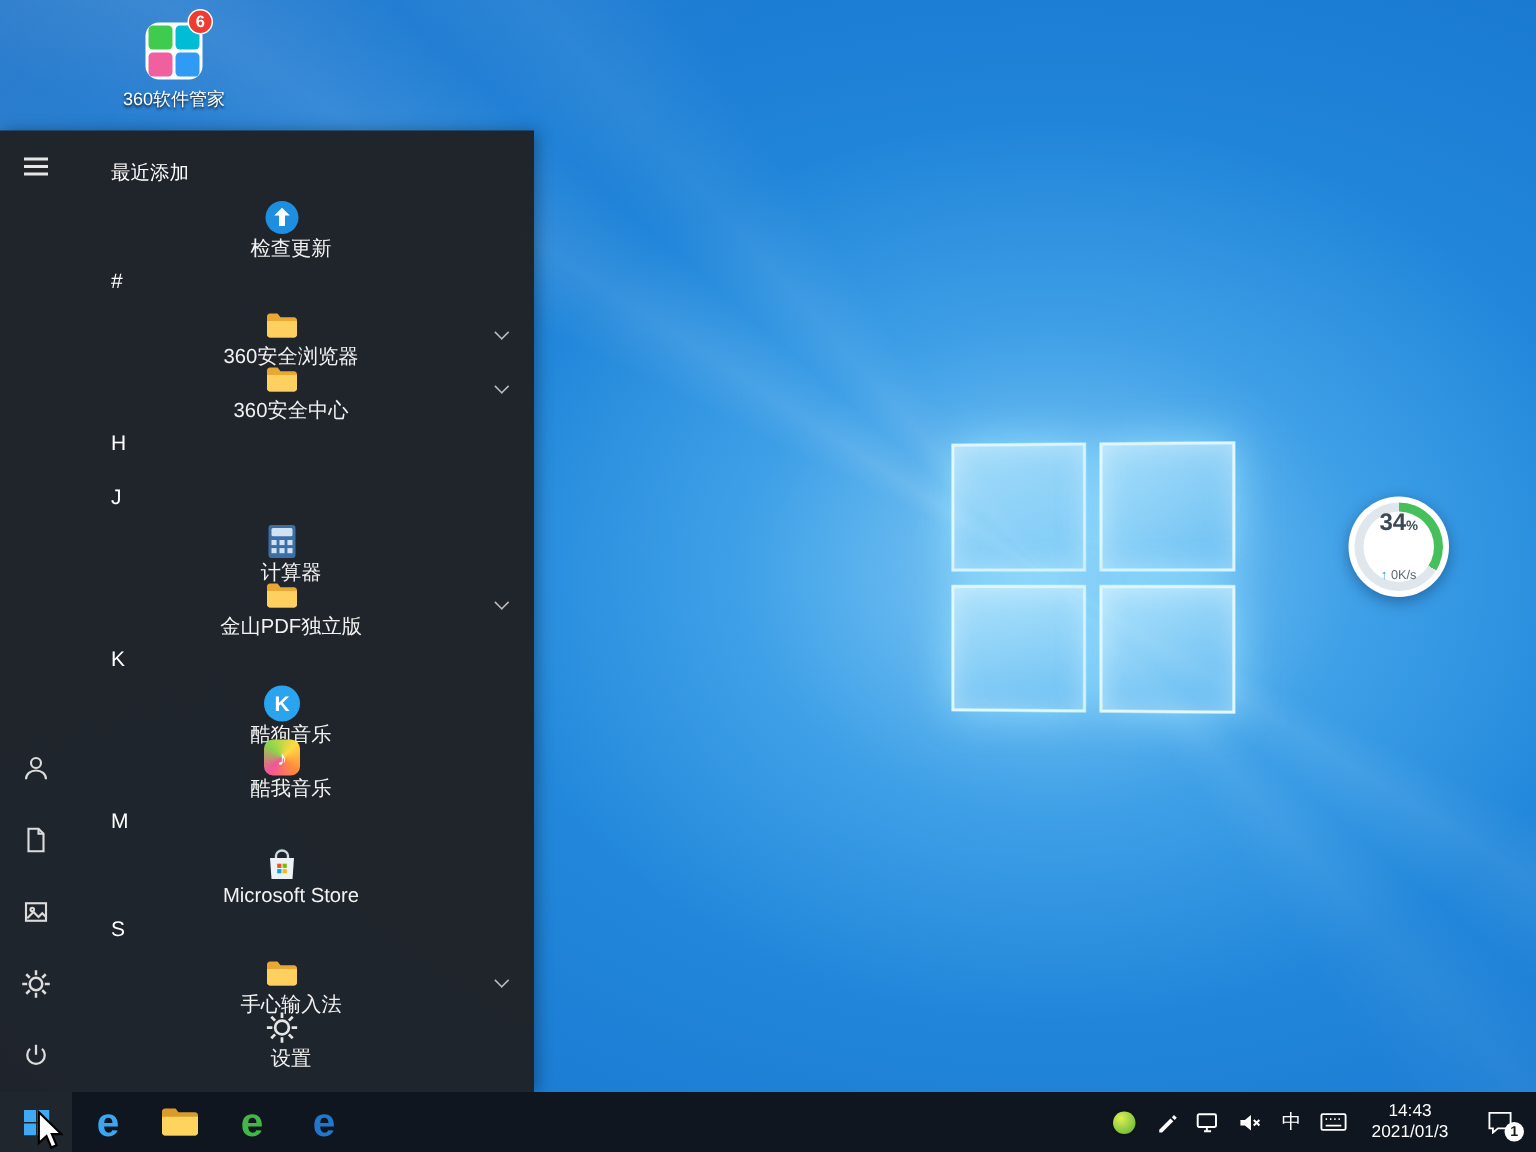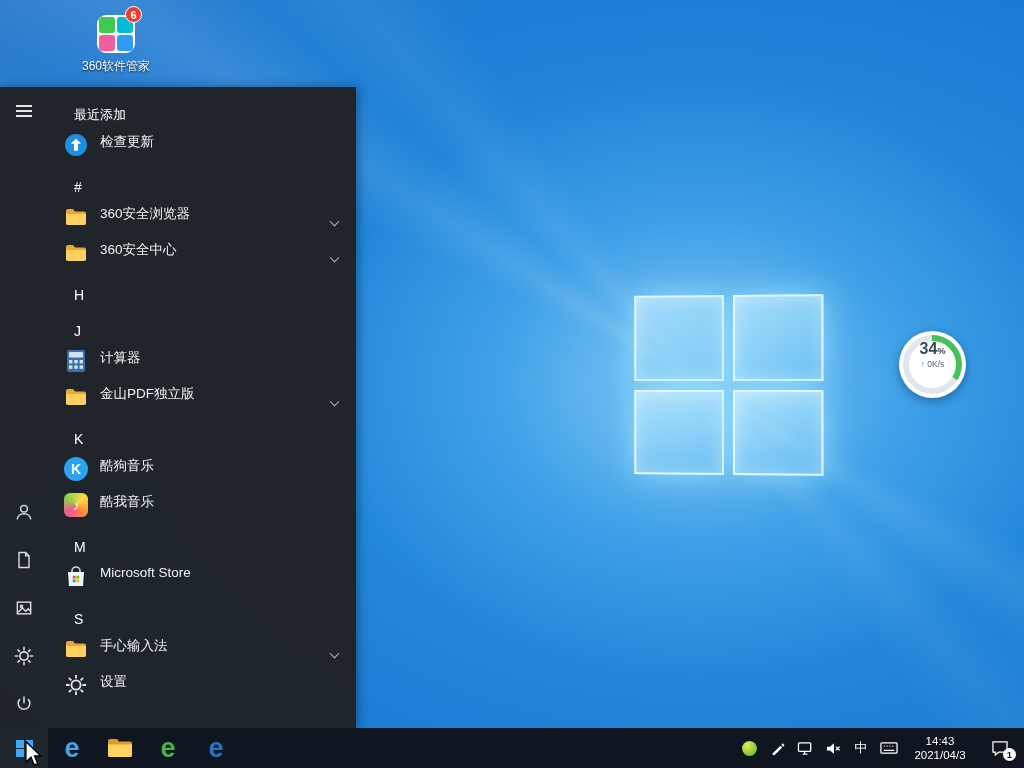--- a/index.html
+++ b/index.html
@@ -46,38 +46,38 @@
     background:#ef3b30; color:#fff; font-size:11px; font-weight:bold; display:flex; align-items:center; justify-content:center; border:1px solid #fff; }
 
   
   .widget { position:absolute; left:899px; top:331px; width:67px; height:67px; z-index:2;
     border-radius:50%; background:#fff; box-shadow:0 3px 10px rgba(0,30,70,.40);
     display:flex; align-items:center; justify-content:center; }
   .widget .ring { width:59px; height:59px; border-radius:50%;
     background:conic-gradient(#46c05a 0 34%, #dfe7ec 34% 100%);
     display:flex; align-items:center; justify-content:center; }
   .widget .core { width:47px; height:47px; border-radius:50%; background:#fff;
-    display:flex; flex-direction:column; align-items:center; justify-content:flex-start; }
+    display:flex; flex-direction:column; align-items:center; justify-content:space-between; }
   .widget .pct { font-size:16px; font-weight:bold; color:#3a4a55; line-height:16px; }
   .widget .pct .u { font-size:9px; font-weight:bold; }
   .widget .spd { font-size:8.5px; color:#5a6a74; line-height:10px; }
   .widget .spd .arr { color:#2196f3; font-weight:bold; }
 
   
   .start-menu { position:absolute; left:0; top:87px; width:356px; height:641px; z-index:5;
     background:rgba(32,34,38,.97); box-shadow:2px 0 10px rgba(0,0,0,.35); overflow:hidden; }
   .rail { position:absolute; left:0; top:0; bottom:0; width:48px; display:flex; flex-direction:column; justify-content:space-between; }
   .rail-btn { width:48px; height:48px; display:flex; align-items:center; justify-content:center; }
   .burger { width:16px; height:12px; display:flex; flex-direction:column; justify-content:space-between; }
   .burger i { display:block; height:2px; background:#e6e6e6; }
 
   .app-list { position:absolute; left:48px; top:0; right:0; bottom:0; padding-top:10px; overflow:hidden; }
   .mh-recent, .mh { height:36px; display:flex; align-items:center; padding-left:26px; color:#fff; font-size:13px; }
   .mh { font-size:14px; }
-  .mi { height:36px; display:flex; align-items:flex-start; padding:0 32px 0 16px; position:relative; color:#f2f2f2; font-size:13.5px; }
+  .mi { height:36px; display:flex; align-items:center; padding:0 32px 0 16px; position:relative; color:#f2f2f2; font-size:13.5px;flex-direction:column; }
   .mi .ic { flex:0 0 24px; width:24px; height:24px; margin-right:12px; display:flex; align-items:center; justify-content:center; }
   .mi .ic svg { display:block; }
   .chev { position:absolute; right:18px; top:50%; width:7px; height:7px;
     border-right:1.5px solid #bdbdbd; border-bottom:1.5px solid #bdbdbd;
     transform:translateY(-70%) rotate(45deg); }
   .kugou { width:24px; height:24px; border-radius:50%; background:#2aa4ee; color:#fff; font-weight:bold; font-size:14px;
     display:flex; align-items:center; justify-content:center; }
   .kuwo { width:24px; height:24px; border-radius:6px; color:#fff; font-size:13px;
     background:conic-gradient(from 45deg,#ffd943,#ff8a3c,#f2549b,#8bd64a,#ffd943);
     display:flex; align-items:center; justify-content:center; }
@@ -367,21 +367,21 @@
       </div>
       <div class="tray-ic">
         <svg width="18" height="14" viewBox="0 0 19 14" fill="none" stroke="#fff" stroke-width="1.3">
           <rect x="1" y="1.5" width="17" height="11" rx="1"></rect>
             <path d="M4 9.5h11"></path>
             <path d="M4 5h1M7 5h1M10 5h1M13 5h1"></path>
         </svg>
       </div>
       <div class="clock">
         <div>14:43</div>
-        <div>2021/04/3</div>
+        <div>2021/01/3</div>
       </div>
       <div class="notif">
         <svg width="18" height="16" viewBox="0 0 19 17" fill="none" stroke="#fff" stroke-width="1.3">
           <path d="M2 2h15v11H8l-3.5 3v-3H2z"></path>
         </svg>
         <span class="nbadge">1</span>
       </div>
     </div>
   </div>
 

